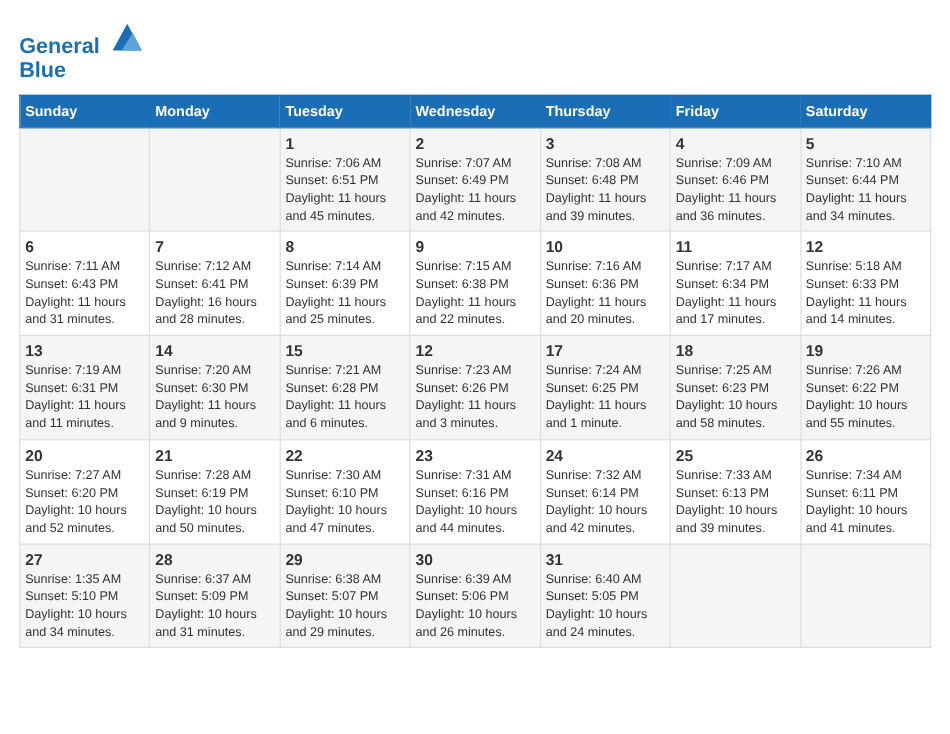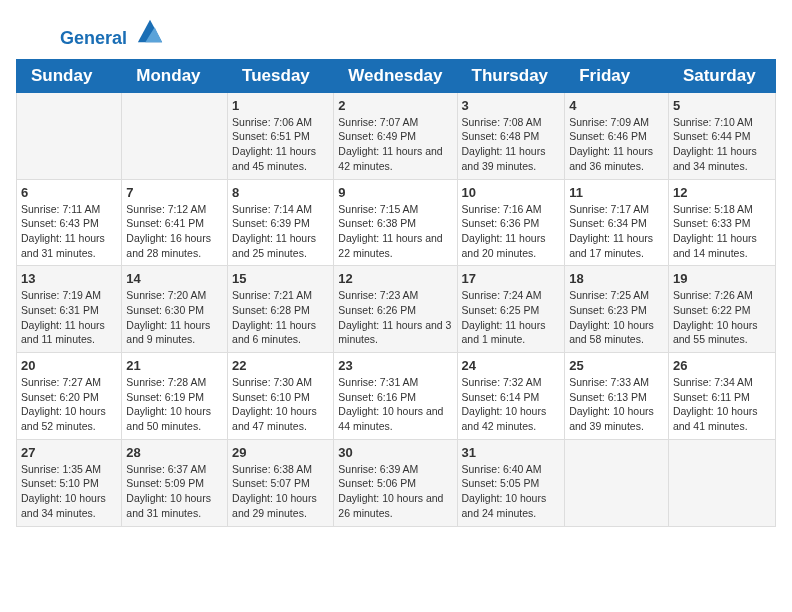--- a/index.html
+++ b/index.html
@@ -12,21 +12,20 @@
     }
     .header {
       display: flex;
       justify-content: space-between;
       align-items: flex-start;
       margin-bottom: 10px;
     }
     .logo {
       display: flex;
       align-items: center;
-      margin-left: 44px;
     }
     .logo-text {
       font-size: 18px;
       font-weight: bold;
       color: #333;
       line-height: 1.1;
     }
     .logo-text span {
       color: #1a6eb5;
     }
@@ -48,23 +47,23 @@
       color: #555;
     }
     table {
       width: 100%;
       border-collapse: collapse;
       font-size: 11px;
     }
     thead th {
       background: #1a6eb5;
       color: #fff;
-      padding: 6px 14px;
+      padding: 6px 4px;
       text-align: left;
-      font-size: 17px;
+      font-size: 12px;
       font-weight: bold;
       border: 1px solid #1a6eb5;
     }
     tbody tr {
       border-bottom: 1px solid #ccc;
     }
     tbody td {
       vertical-align: top;
       padding: 5px 4px;
       border: 1px solid #ddd;
@@ -96,20 +95,21 @@
 <div class="header">
   <div class="logo">
     <div>
       <div class="logo-text">
         <span>General</span>
         <svg class="logo-icon" viewBox="0 0 30 30">
           <polygon points="2,28 15,4 28,28" fill="#1a6eb5"></polygon>
           <polygon points="10,28 20,12 28,28" fill="#5ba3d9"></polygon>
         </svg>
       </div>
+      <div class="logo-text" style="color:#1a6eb5;">Blue</div>
     </div>
   </div>
   <div class="title-section">
     <div class="month-title"></div>
     <div class="location"></div>
   </div>
 </div>
 
 <table>
   <thead>

